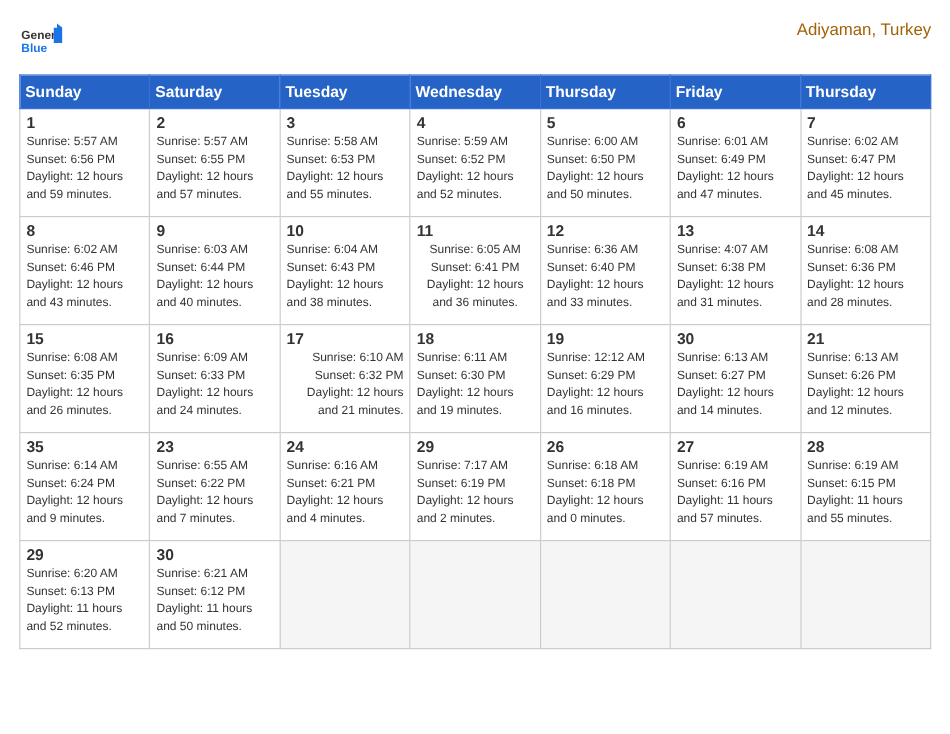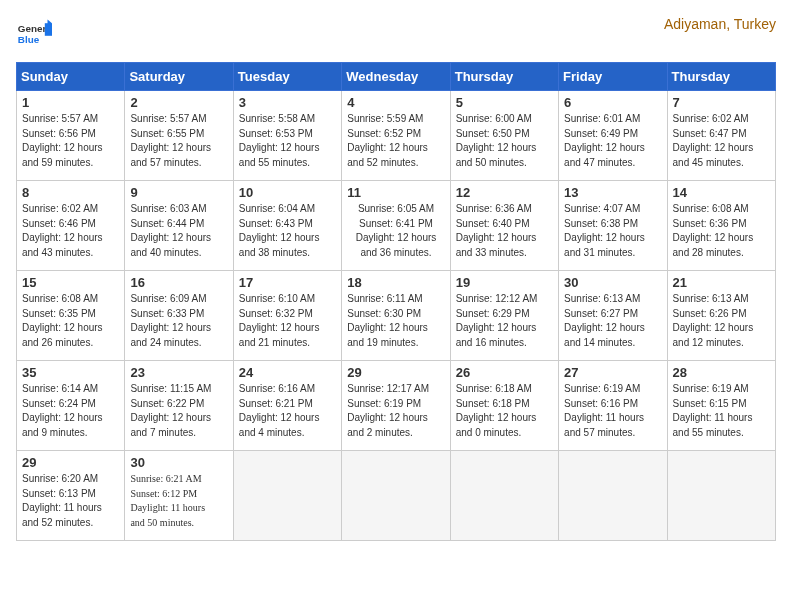--- a/index.html
+++ b/index.html
@@ -217,21 +217,21 @@
         </td>
         <td>
           <span class="day-num">16</span>
           <div class="day-info" style="white-space: pre-line;">Sunrise: 6:09 AM
 Sunset: 6:33 PM
 Daylight: 12 hours
 and 24 minutes.</div>
         </td>
         <td>
           <span class="day-num">17</span>
-          <div class="day-info" style="white-space: pre-line;">Sunrise: 6:10 AM
+          <div class="day-info" style="white-space: pre-line; text-align: right;">Sunrise: 6:10 AM
 Sunset: 6:32 PM
 Daylight: 12 hours
 and 21 minutes.</div>
         </td>
         <td>
           <span class="day-num">18</span>
           <div class="day-info" style="white-space: pre-line;">Sunrise: 6:11 AM
 Sunset: 6:30 PM
 Daylight: 12 hours
 and 19 minutes.</div>
@@ -261,35 +261,35 @@
       <tr>
         <td>
           <span class="day-num">35</span>
           <div class="day-info" style="white-space: pre-line;">Sunrise: 6:14 AM
 Sunset: 6:24 PM
 Daylight: 12 hours
 and 9 minutes.</div>
         </td>
         <td>
           <span class="day-num">23</span>
-          <div class="day-info" style="white-space: pre-line;">Sunrise: 11:15 AM
+          <div class="day-info" style="white-space: pre-line;">Sunrise: 6:55 AM
 Sunset: 6:22 PM
 Daylight: 12 hours
 and 7 minutes.</div>
         </td>
         <td>
           <span class="day-num">24</span>
           <div class="day-info" style="white-space: pre-line;">Sunrise: 6:16 AM
 Sunset: 6:21 PM
 Daylight: 12 hours
 and 4 minutes.</div>
         </td>
         <td>
           <span class="day-num">29</span>
-          <div class="day-info" style="white-space: pre-line;">Sunrise: 12:17 AM
+          <div class="day-info" style="white-space: pre-line;">Sunrise: 7:17 AM
 Sunset: 6:19 PM
 Daylight: 12 hours
 and 2 minutes.</div>
         </td>
         <td>
           <span class="day-num">26</span>
           <div class="day-info" style="white-space: pre-line;">Sunrise: 6:18 AM
 Sunset: 6:18 PM
 Daylight: 12 hours
 and 0 minutes.</div>
@@ -312,21 +312,21 @@
       <tr>
         <td>
           <span class="day-num">29</span>
           <div class="day-info" style="white-space: pre-line;">Sunrise: 6:20 AM
 Sunset: 6:13 PM
 Daylight: 11 hours
 and 52 minutes.</div>
         </td>
         <td>
           <span class="day-num">30</span>
-          <div class="day-info" style="white-space: pre-line; font-family: Liberation Serif, serif;">Sunrise: 6:21 AM
+          <div class="day-info" style="white-space: pre-line;">Sunrise: 6:21 AM
 Sunset: 6:12 PM
 Daylight: 11 hours
 and 50 minutes.</div>
         </td>
         <td class="empty"></td>
         <td class="empty"></td>
         <td class="empty"></td>
         <td class="empty"></td>
         <td class="empty"></td>
       </tr>

